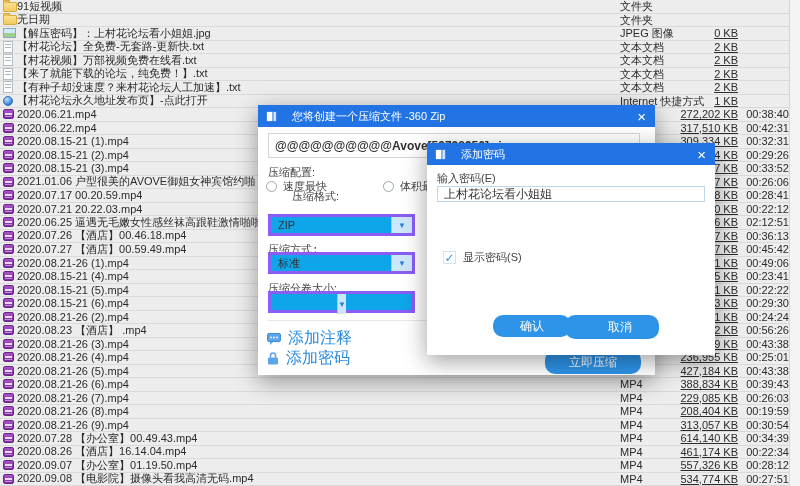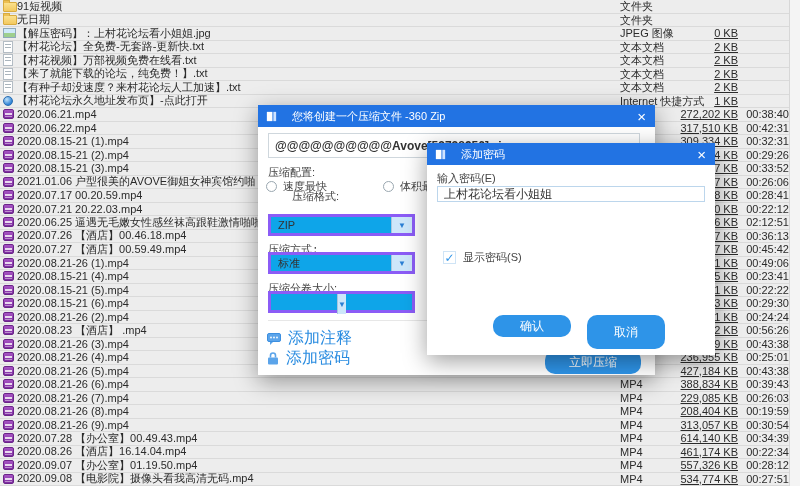--- a/index.html
+++ b/index.html
@@ -63,21 +63,21 @@
   
   #password-dialog{left:427px;top:143px;width:288px;height:212px;z-index:20;}
   .pw-input{position:absolute;left:10px;top:43px;width:268px;height:16px;box-sizing:border-box;
     border:1px solid #bcd6ec;font-family:inherit;font-size:12px;color:#333;padding:0 6px;background:#fff;}
   .chk-row{position:absolute;left:16px;display:flex;align-items:center;font-size:11px;color:#444;cursor:pointer;}
   .chk{width:13px;height:13px;box-sizing:border-box;border:1px solid #c9c9c9;background:#fff;margin-right:7px;
     display:flex;align-items:center;justify-content:center;}
   .chk.checked{border-color:#cfe4f6;color:var(--button-blue,#2e94e8);font-size:12px;font-weight:bold;}
   .chk-row.disabled{color:#9a9a9a;}
   #confirm-btn{left:66px;top:172px;width:78px;height:22px;}
-  #cancel-btn{left:160px;top:172px;width:78px;height:34px;}
+  #cancel-btn{left:138px;top:172px;width:78px;height:24px;padding-left:16px;}
 </style>
 </head>
 <body style="--titlebar-blue: #2273e3; --button-blue: #2e94e8; --link-blue: #2a8ce0;">
 
 <div class="filelist" id="filelist">
     <div class="row">
     <span class="ic">
         <span class="glyph icon-folder"></span>
       </span>
     <span class="nm">91短视频</span>

